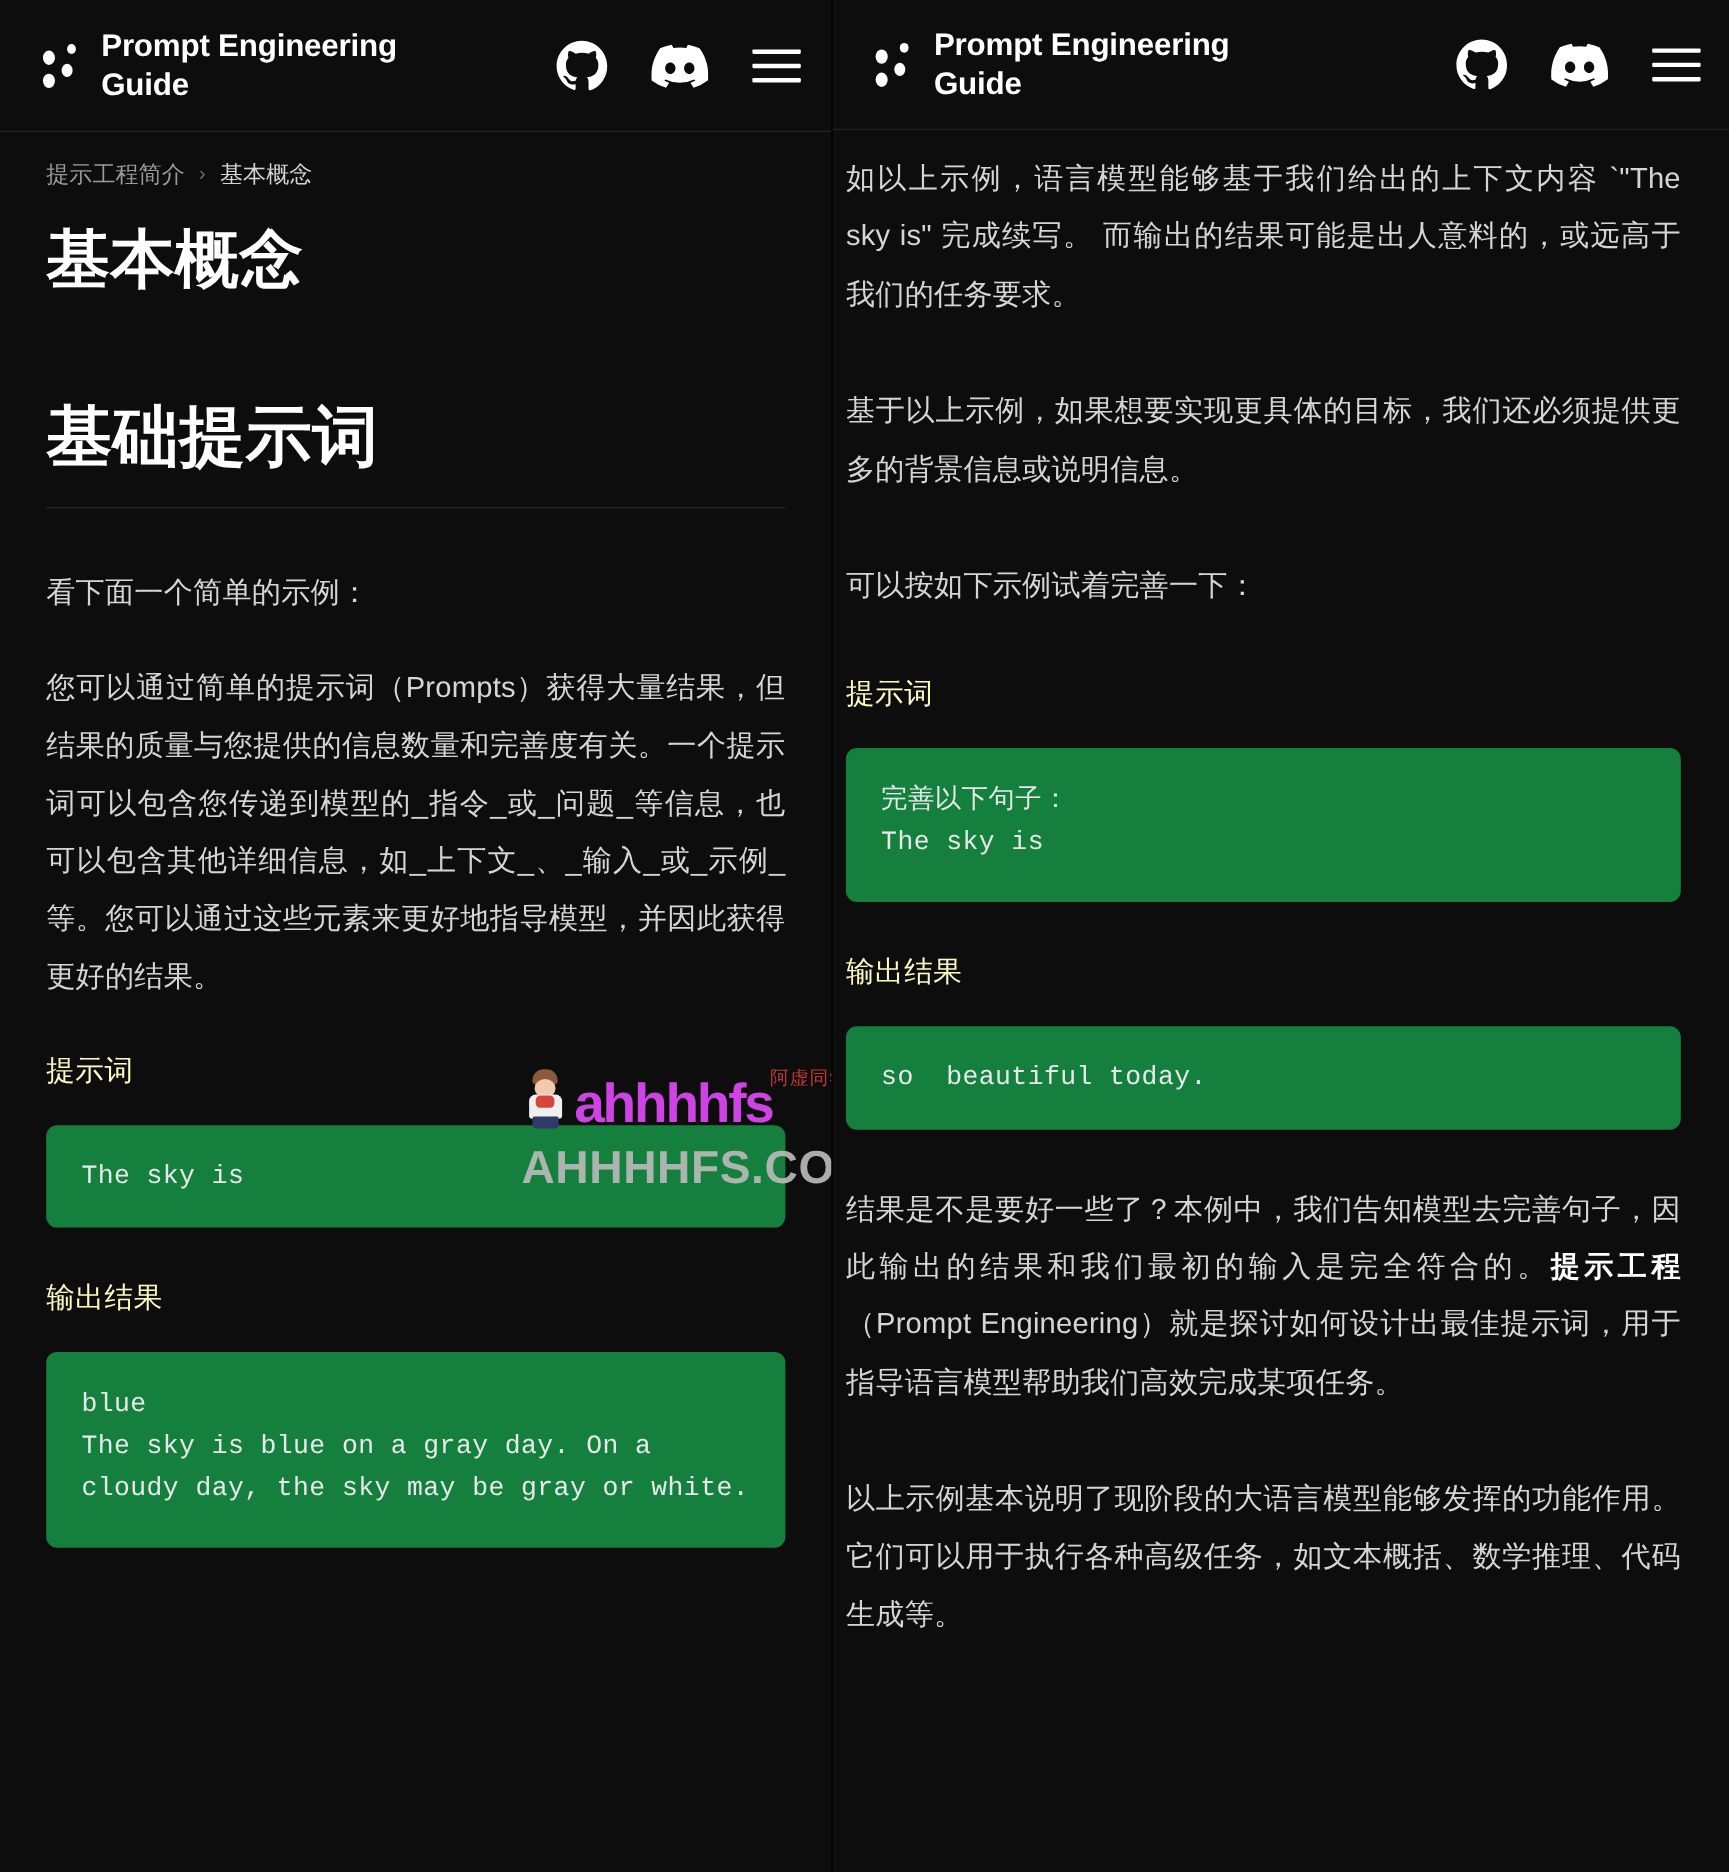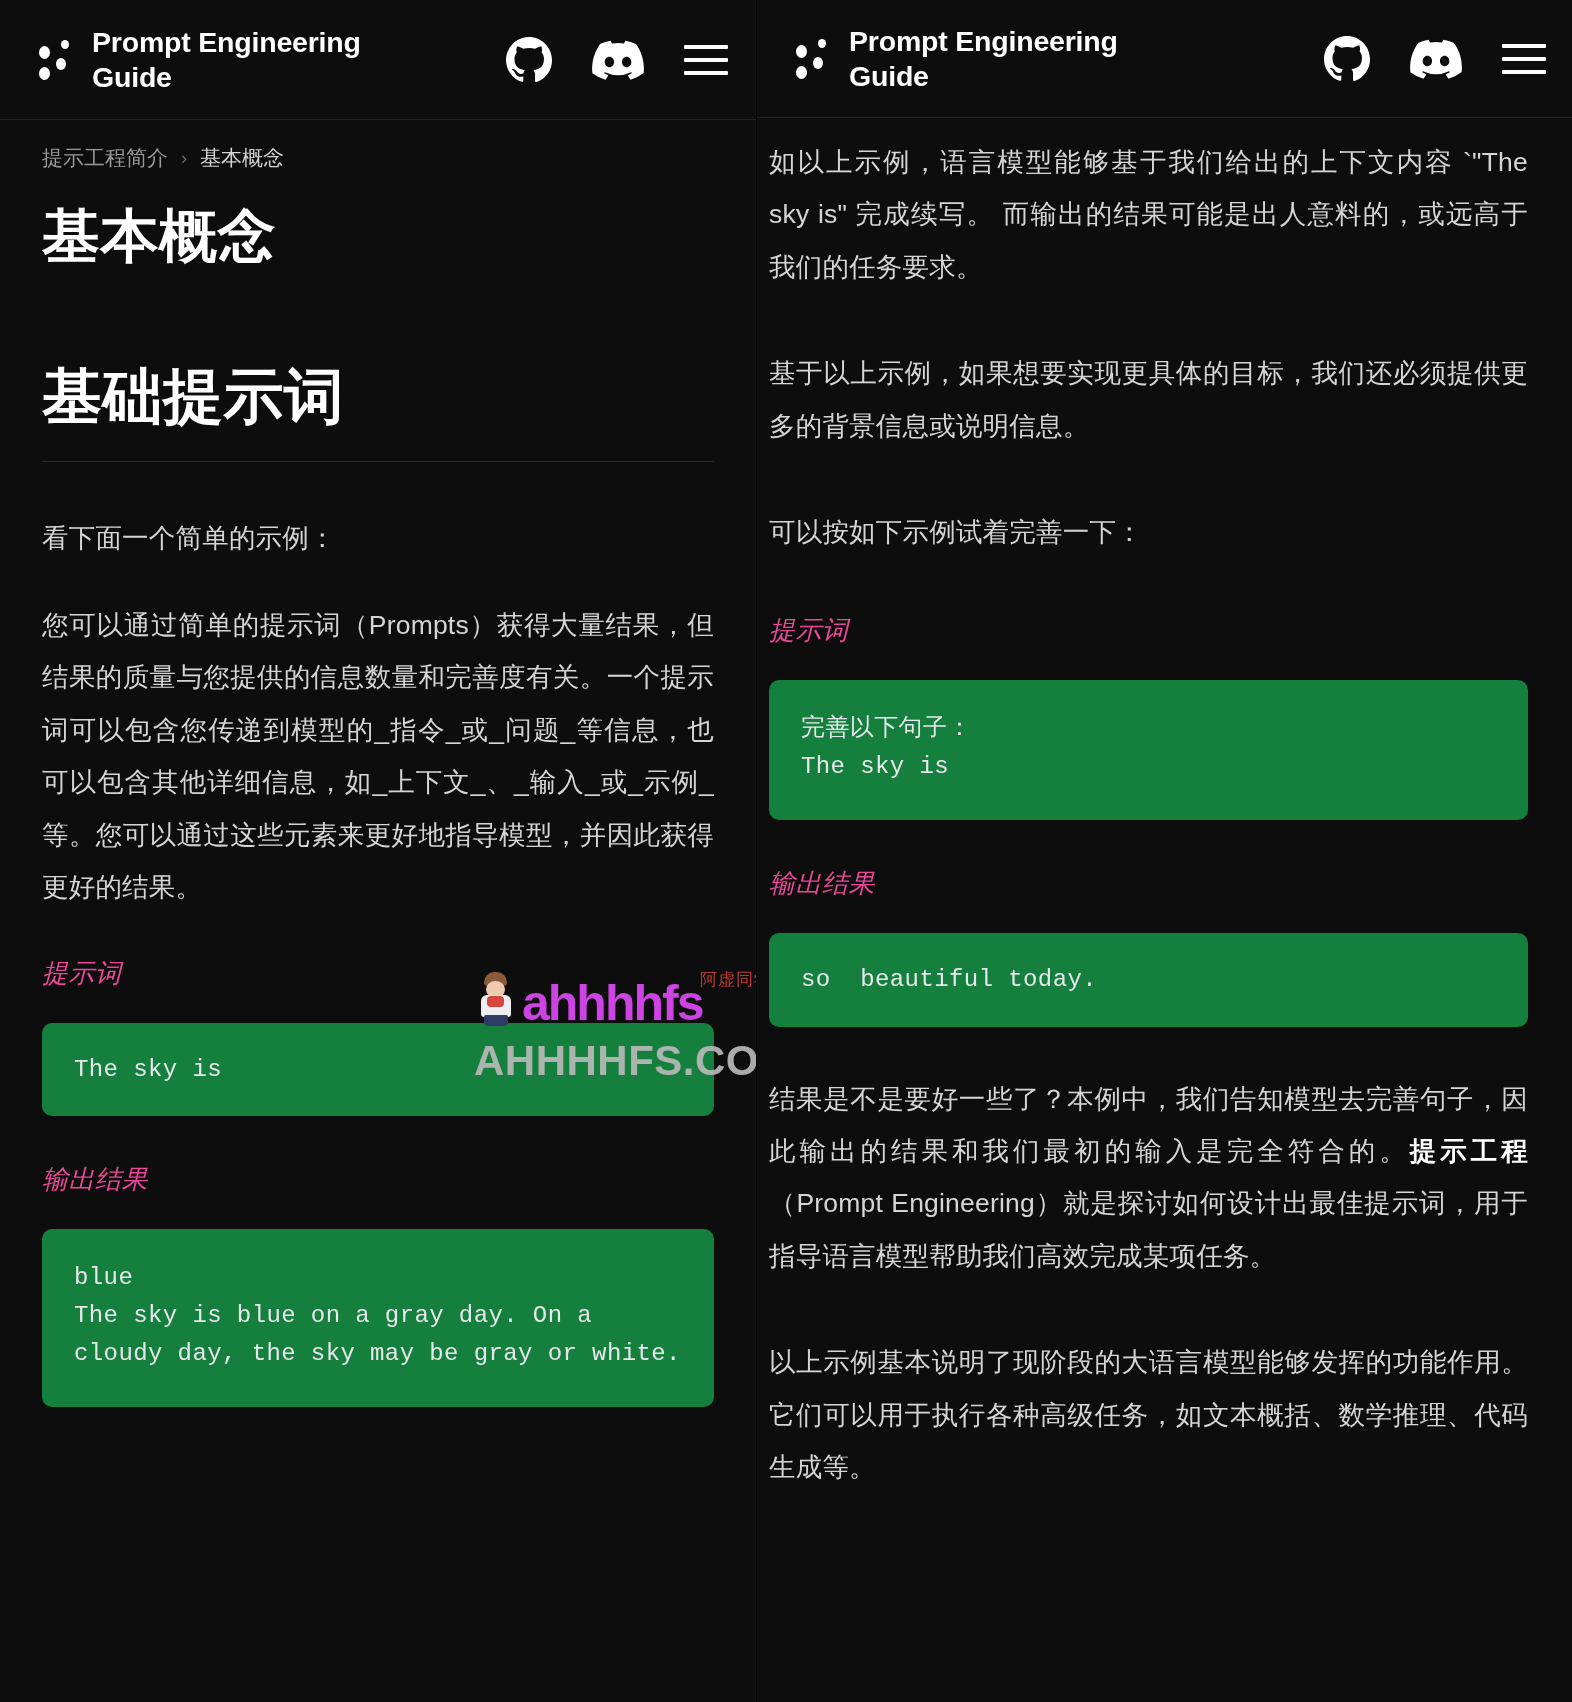--- a/index.html
+++ b/index.html
@@ -136,22 +136,21 @@
     margin-bottom: 42px;
     text-align: justify;
   }
   p.body-text.tight { margin-bottom: 34px; }
   .content-right p.body-text { margin-bottom: 54px; }
 
   p.body-text b { font-weight: 700; color: #ffffff; }
 
   .label-em {
     font-size: 26px;
-    font-style: italic;
-    color: #ec4899;
+    color: #fef9c3;
     margin-bottom: 32px;
     letter-spacing: 0.5px;
   }
 
   pre.code-block {
     background: #15803d;
     border-radius: 10px;
     padding: 28px 32px;
     margin-bottom: 46px;
     font-family: "Liberation Mono", "DejaVu Sans Mono", monospace;

